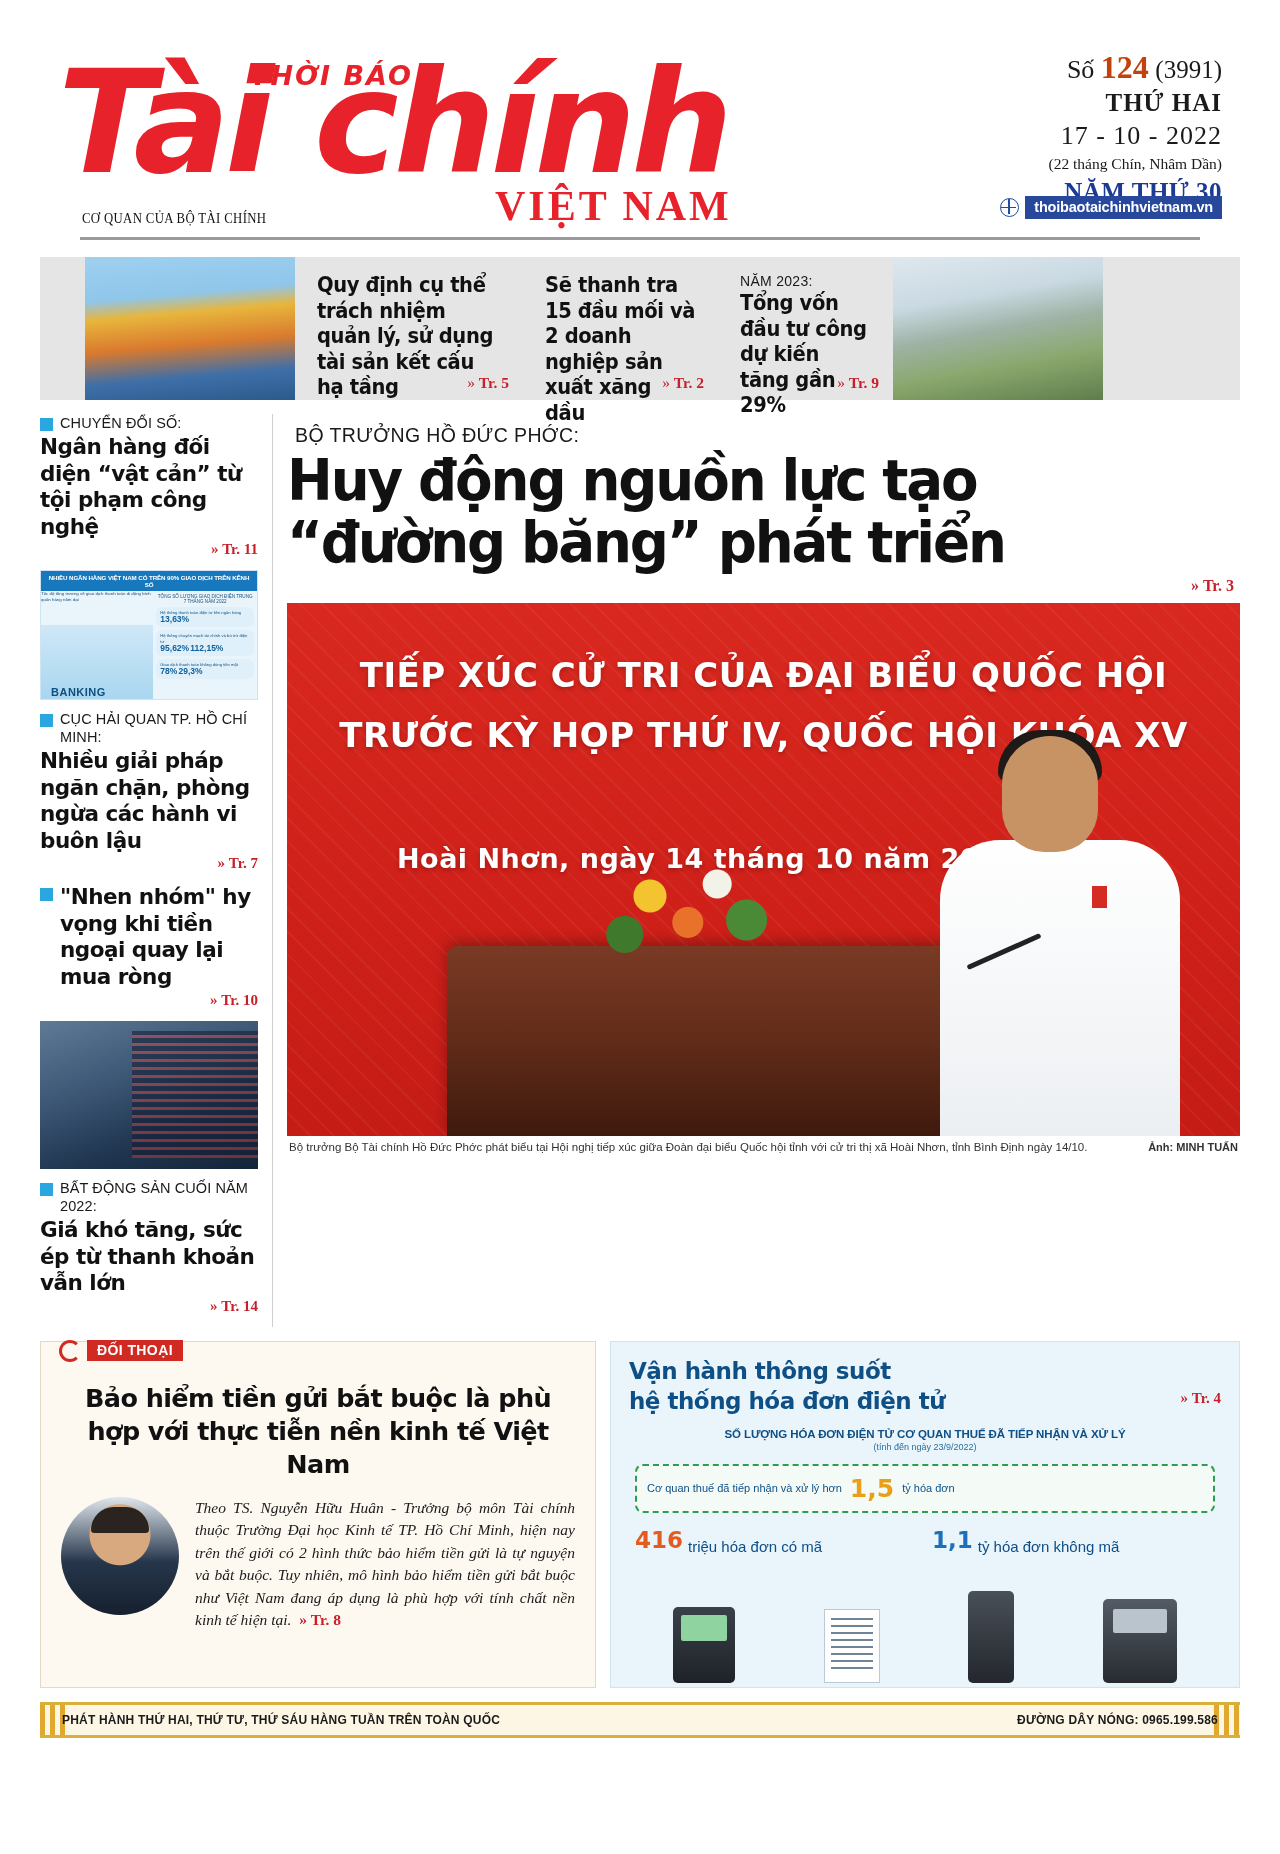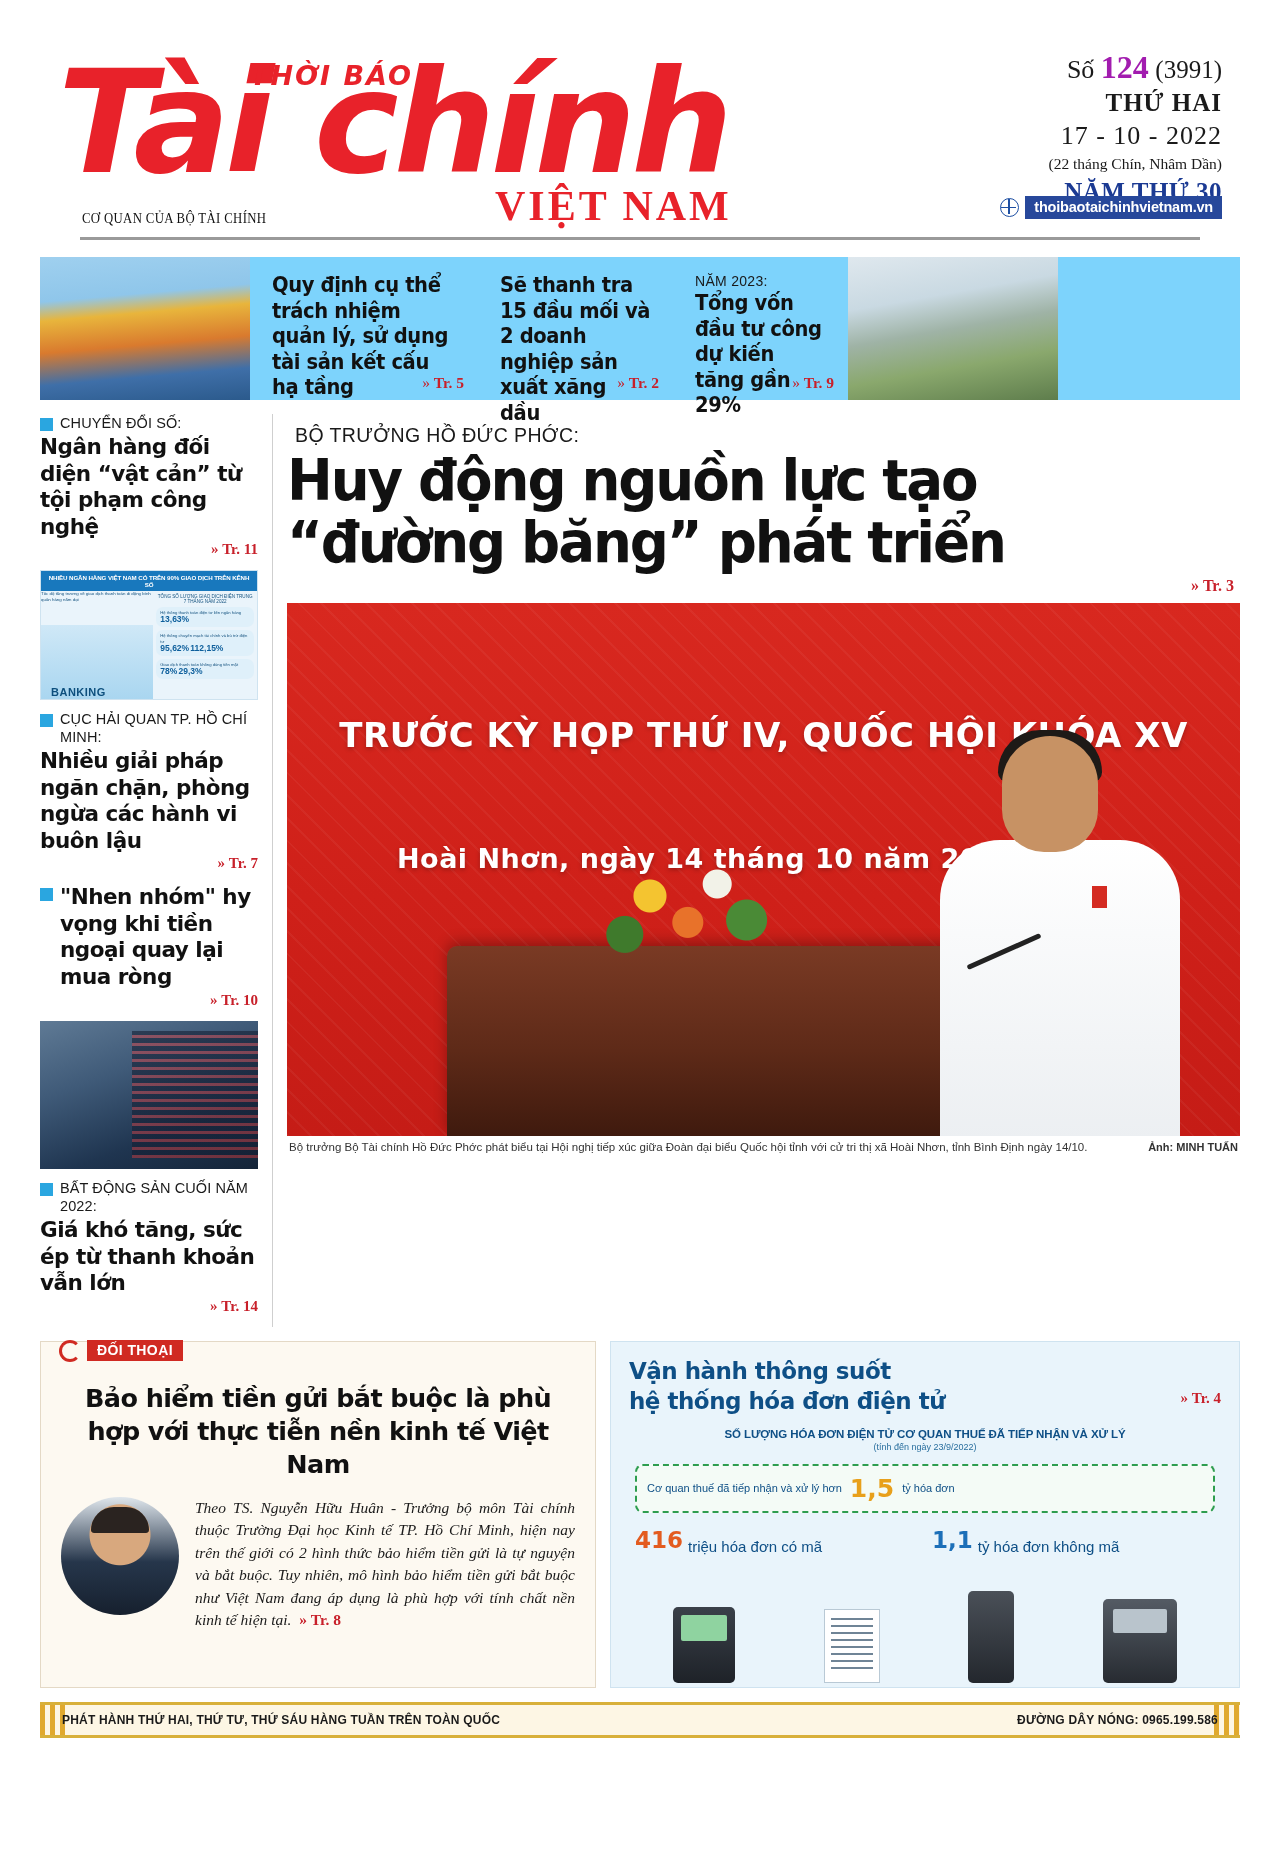--- a/index.html
+++ b/index.html
@@ -45,21 +45,21 @@
     color: #111;
     transform: scaleX(0.88); transform-origin: left center;
   }
   .date-block {
     position: absolute; right: 18px; top: 50px;
     text-align: right; width: 400px;
     font-family: "Liberation Serif", serif;
     color: #1a1a1a;
   }
   .issue-line { font-size: 26px; line-height: 34px; }
-  .issue-line .num { color: #a21caf; font-weight: 700; font-size: 32px; }
+  .issue-line .num { color: #c2410c; font-weight: 700; font-size: 32px; }
   .issue-line .paren { font-size: 25px; }
   .thuhai { font-weight: 700; font-size: 25px; letter-spacing: 1px; line-height: 32px; }
   .fulldate { font-size: 26px; line-height: 33px; letter-spacing: 1px; }
   .lunar { font-size: 15.5px; line-height: 24px; }
   .namthu { font-weight: 700; font-size: 25px; color: #1b3a93; letter-spacing: 0.5px; line-height: 32px; }
   .weburl {
     position: absolute; right: 18px; top: 196px;
     display: flex; align-items: center; gap: 6px;
   }
   .globe {
@@ -72,23 +72,24 @@
     background: #27489b; color: #fff;
     font-family: "Liberation Sans", sans-serif;
     font-weight: 700; font-size: 14.5px;
     padding: 3px 9px 4px; letter-spacing: -0.2px;
   }
   .mast-rule { position: absolute; left: 40px; right: 40px; top: 237px; height: 3px; background: #9a9a9a; }
 
   
   .topstrip {
     margin-top: 12px; height: 143px;
-    background: #7dd3fc;
+    background: #e5e5e5;
     display: flex; align-items: stretch;
     position: relative;
+    padding-left: 45px;
   }
   .strip-img { width: 210px; flex: none; }
   .strip-img.left  { background: linear-gradient(175deg,#9fd0ef 0%,#8fc6ea 28%,#e8b53c 40%,#d97a2e 60%,#3f6fa8 80%,#2b5a8c 100%); }
   .strip-img.right { background: linear-gradient(170deg,#dfe8ee 0%,#c9d9e2 30%,#9fb3a6 50%,#8aa86d 72%,#5e7d4c 100%); }
   .strip-col { flex: 1; padding: 16px 10px 0 22px; position: relative; }
   .strip-col.c1 { flex: 0 0 228px; }
   .strip-col.c2 { flex: 0 0 195px; }
   .strip-col.c3 { flex: 0 0 175px; }
   .strip-kicker { font-size: 14px; letter-spacing: 0.3px; color:#1a1a1a; margin-bottom: 2px; }
   .strip-head {
@@ -472,20 +473,21 @@
 
     <div class="mainarea">
       <div class="main-kicker">BỘ TRƯỞNG HỒ ĐỨC PHỚC:</div>
       <div class="main-head">Huy động nguồn lực tạo</div>
       <div class="main-head">“đường băng” phát triển</div>
       <div class="main-tr">»&nbsp;<span>Tr. 3</span></div>
 
       <div class="hero">
         <div class="hero-banner"></div>
         <div class="hero-pattern"></div>
+        <div class="hero-line1">TIẾP XÚC CỬ TRI CỦA ĐẠI BIỂU QUỐC HỘI</div>
         <div class="hero-line2">TRƯỚC KỲ HỌP THỨ IV, QUỐC HỘI KHÓA XV</div>
         <div class="hero-line3">Hoài Nhơn, ngày 14 tháng 10 năm 2022</div>
         <div class="hero-podium"></div>
         <div class="hero-flowers"></div>
         <div class="hero-person">
           <div class="hp-body"></div>
           <div class="hp-hair"></div>
           <div class="hp-head"></div>
           <div class="hp-badge"></div>
         </div>

